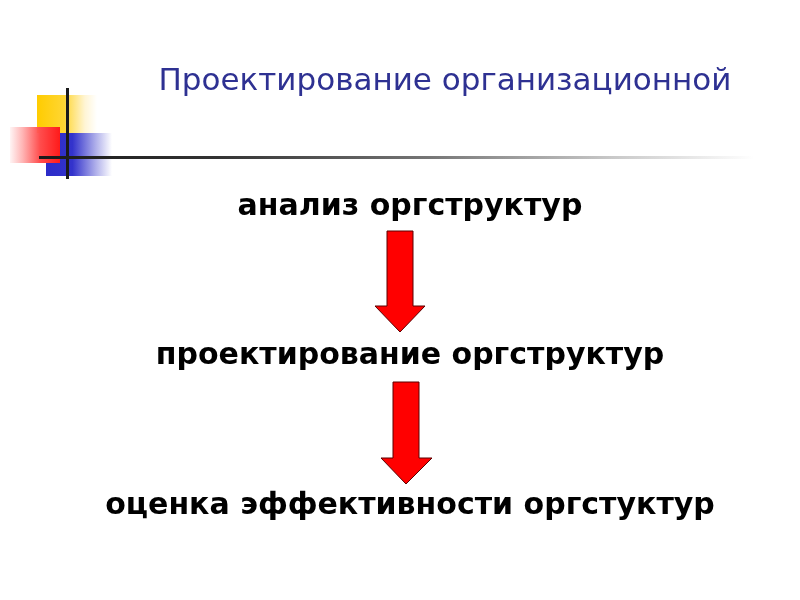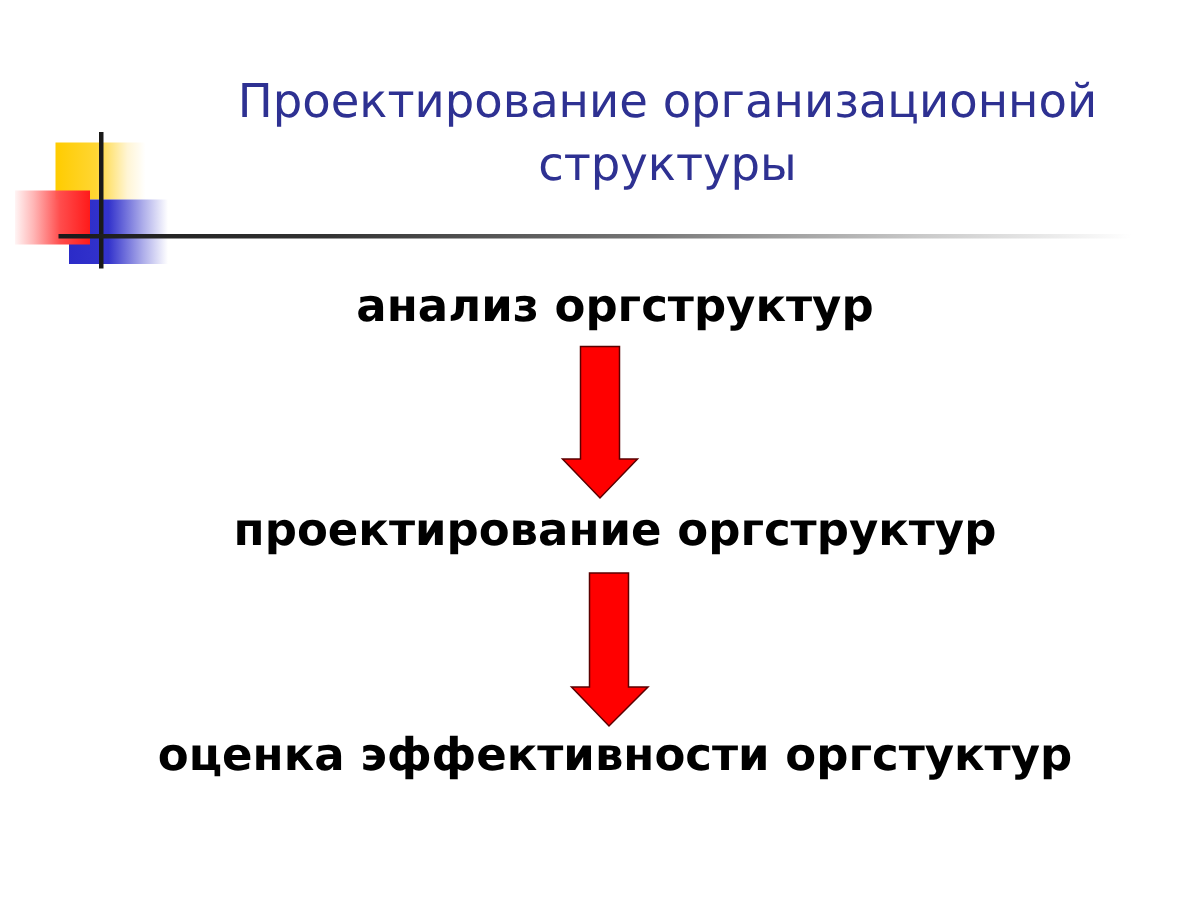--- a/index.html
+++ b/index.html
@@ -21,21 +21,21 @@
       background: linear-gradient(to left, #ff1a1a 0%, #ff4d4d 40%, rgba(255,150,150,0.7) 75%, rgba(255,220,220,0.3) 100%);
     }
     .vline {
       left: 66px; top: 88px; width: 3px; height: 91px; background: #1a1a1a;
     }
     .hline {
       left: 39px; top: 156px; width: 715px; height: 3px;
       background: linear-gradient(to right, #1a1a1a 0%, #333333 25%, #777777 55%, #c8c8c8 80%, rgba(255,255,255,0) 100%);
     }
     .title {
-      position: absolute; left: 100px; top: 47px; width: 690px;
+      position: absolute; left: 100px; top: 58px; width: 690px;
       text-align: center; color: #2e3192;
       font-family: "DejaVu Sans", sans-serif; font-size: 31px; line-height: 42px;
       margin: 0; font-weight: normal;
     }
     .step {
       position: absolute; left: 0; width: 800px; text-align: center;
       color: #000000; font-weight: bold; font-size: 30px; line-height: 40px;
       font-family: "DejaVu Sans", sans-serif; margin: 0;
     }
     .step-1 { top: 185px; left: 10px; }
@@ -52,21 +52,20 @@
   <div>
     <div class="deco sq-yellow"></div>
     <div class="deco sq-blue"></div>
     <div class="deco sq-red"></div>
     <div class="deco vline"></div>
   </div>
   <div class="deco hline"></div>
 
   <h1 class="title">
     <span>Проектирование организационной</span><br>
-    <span>структуры</span>
   </h1>
 
   <p class="step step-1">анализ оргструктур</p>
 
   <div class="arrow arrow-1">
     <svg width="54" height="106" viewBox="0 0 54 106">
       <polygon points="14,2 40,2 40,77 52,77 27,103 2,77 14,77" fill="#ff0000" stroke="#5a0000" stroke-width="1"></polygon>
     </svg>
   </div>
 

